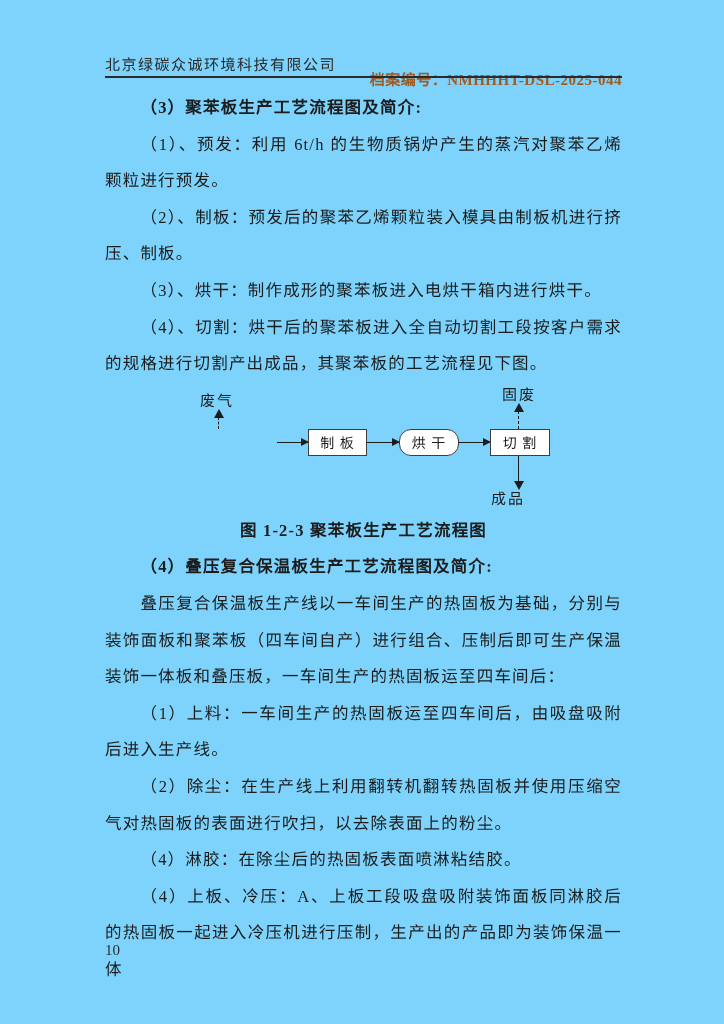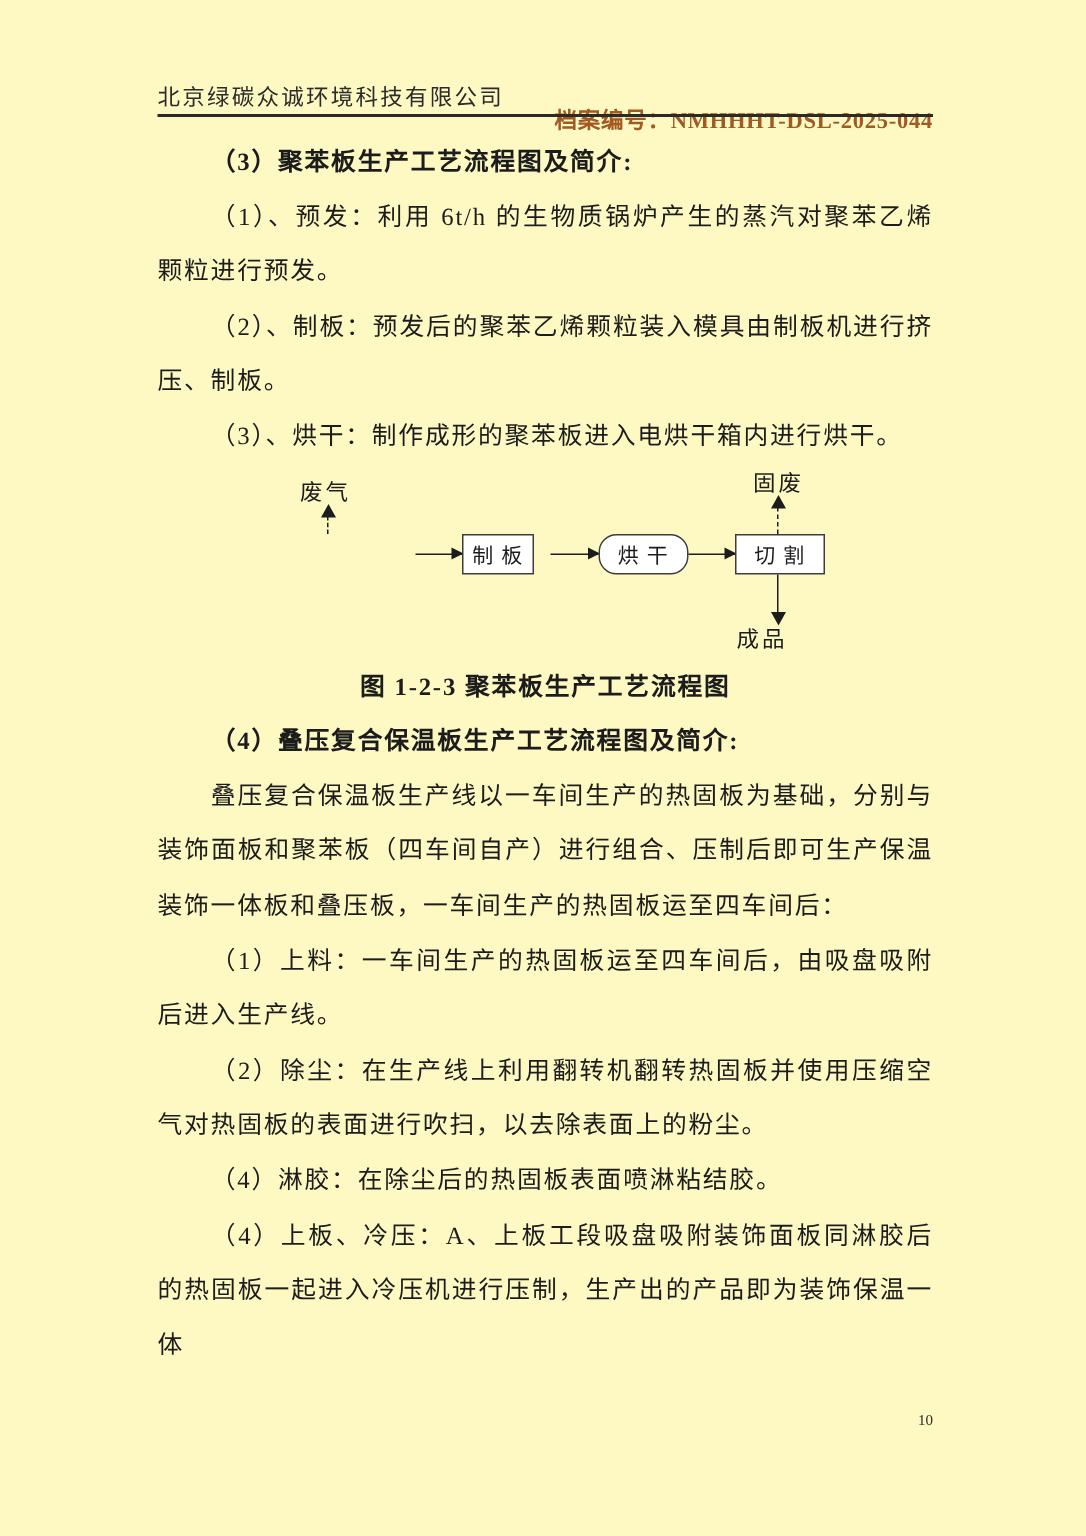--- a/index.html
+++ b/index.html
@@ -5,21 +5,21 @@
   * { margin: 0; padding: 0; box-sizing: border-box; }
   html, body { background: #ffffff; }
   body {
     font-family: "Liberation Serif", "DejaVu Serif", serif;
     color: #1c1c1c;
   }
   .page {
     position: relative;
     width: 724px;
     height: 1024px;
-    background: #fef9c3;
+    background: #7dd3fc;
     overflow: hidden;
   }
 
   
   .header-left {
     position: absolute;
     left: 105px; top: 53px;
     font-size: 15px;
     letter-spacing: 1.5px;
     color: #2b2b2b;
@@ -125,52 +125,53 @@
     border-left: 5px solid transparent;
     border-right: 5px solid transparent;
   }
 
   
   .page-number {
     position: absolute;
     left: 105px;
     width: 517px;
     top: 942px;
-    text-align: right;
-    font-size: 10px;
+    text-align: left;
+    font-size: 15px;
     color: #2b2b2b;
   }
 </style>
 </head>
 <body>
 
 <div class="page">
 
   <div class="header-left">北京绿碳众诚环境科技有限公司</div>
   <div class="header-right"><span>档案编号：</span><span>NMHHHT-DSL-2025-044</span></div>
   <div class="header-rule"></div>
 
   <div class="body-text">
 
     <p class="para bold">（3）聚苯板生产工艺流程图及简介:</p>
     <p class="para">（1）、预发：利用 6t/h 的生物质锅炉产生的蒸汽对聚苯乙烯颗粒进行预发。</p>
     <p class="para">（2）、制板：预发后的聚苯乙烯颗粒装入模具由制板机进行挤压、制板。</p>
     <p class="para">（3）、烘干：制作成形的聚苯板进入电烘干箱内进行烘干。</p>
+    <p class="para">（4）、切割：烘干后的聚苯板进入全自动切割工段按客户需求的规格进行切割产出成品，其聚苯板的工艺流程见下图。</p>
 
     <div class="diagram">
 
       <div class="io-label" style="left:95px; top:6px;">废气</div>
       <div class="v-dashed" style="left:113px; top:34px; height:12px;"></div>
 
       <div class="io-label" style="left:397px; top:0px;">固废</div>
       <div class="v-dashed" style="left:413px; top:28px; height:18px;"></div>
 
       <div class="h-arrow" style="left:172px; width:31px;"></div>
 
-      <div class="flow-box" style="left:203px; width:48px;">制 板</div>
+      <div class="flow-box" style="left:203px; width:59px;">制 板</div>
       <div class="h-arrow" style="left:262px; width:32px;"></div>
 
       <div class="flow-box" style="left:294px; width:60px;border-radius:12px;">烘 干</div>
       <div class="h-arrow" style="left:354px; width:31px;"></div>
 
       <div class="flow-box" style="left:385px; width:60px;">切 割</div>
 
       <div class="v-solid" style="left:413px; top:73px; height:26px;"></div>
       <div class="io-label" style="left:386px; top:104px;">成品</div>
     </div>

